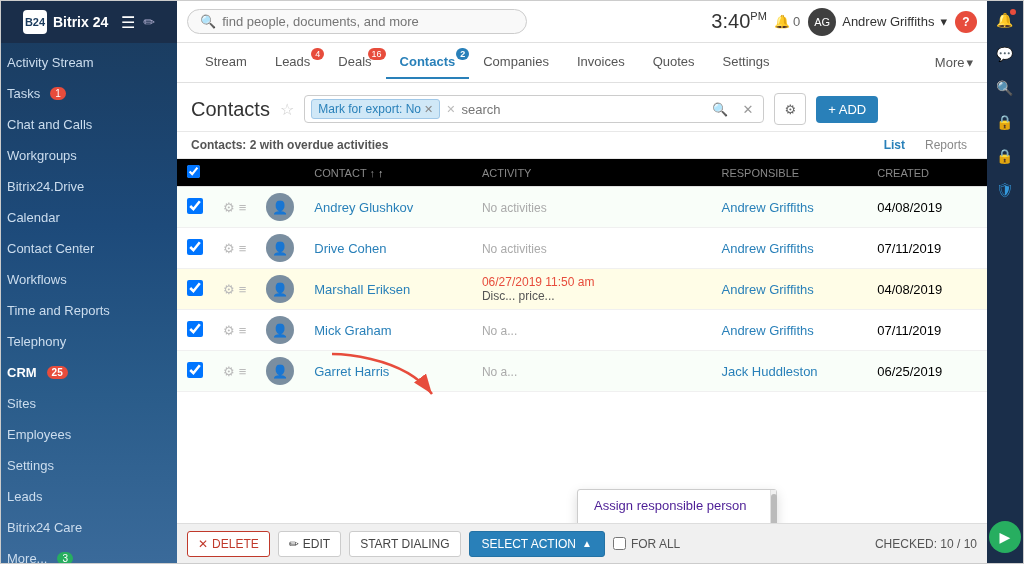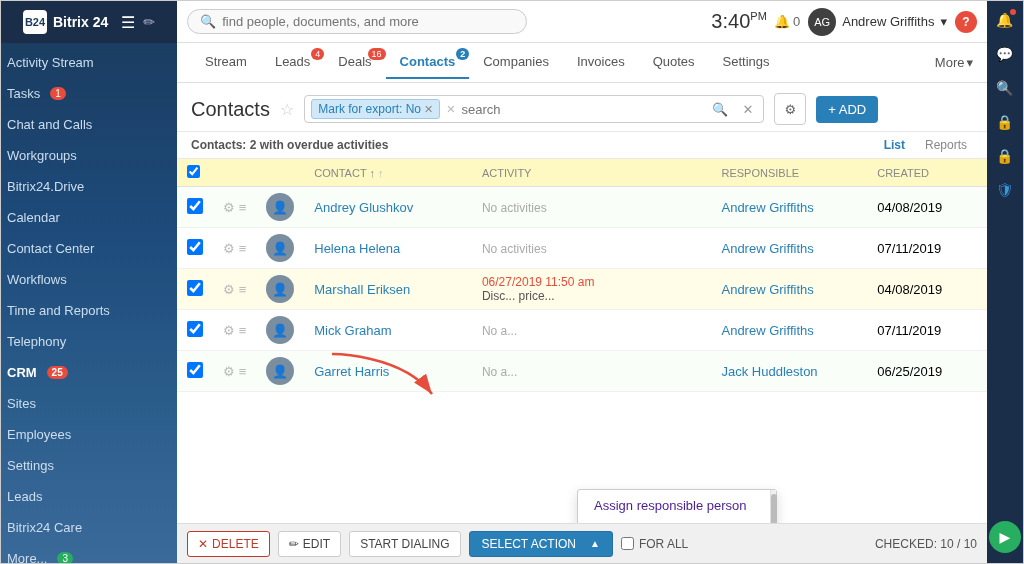--- a/index.html
+++ b/index.html
@@ -152,21 +152,21 @@
     }
     .contacts-count { font-size: 12px; color: #555; }
     .contacts-count span { font-weight: bold; }
     .view-toggle { display: flex; gap: 8px; align-items: center; }
     .view-btn { cursor: pointer; color: #888; font-size: 12px; padding: 2px 6px; }
     .view-btn.active { color: #2980b9; font-weight: bold; }
 
     
     .contacts-table-wrap { flex: 1; overflow-y: auto; background: #fff; position: relative; }
     .contacts-table { width: 100%; border-collapse: collapse; }
-    .contacts-table thead tr { background: #fef9c3; }
+    .contacts-table thead tr { background: #000000; }
     .contacts-table th {
       padding: 6px 10px; text-align: left; font-size: 11px; color: #888;
       text-transform: uppercase; border-bottom: 1px solid #e0e0e0; font-weight: normal;
     }
     .contacts-table th.sortable { cursor: pointer; }
     .contacts-table th.sortable::after { content: ' ↑'; color: #bbb; }
     .contacts-table td { padding: 6px 10px; border-bottom: 1px solid #f0f0f0; vertical-align: middle; }
     .contacts-table tbody tr:nth-child(odd) { background: #f9fef9; }
     .contacts-table tbody tr:nth-child(even) { background: #fff; }
 
@@ -199,21 +199,21 @@
     }
     .bottom-btn {
       border: 1px solid #ccc; background: #fff; padding: 5px 10px;
       border-radius: 3px; cursor: pointer; font-size: 12px; color: #444;
       display: flex; align-items: center; gap: 4px;
     }
     .bottom-btn.danger { color: #c0392b; border-color: #c0392b; }
     .select-action-btn {
       background: #2980b9; color: #fff; border: 1px solid #2472a4;
       padding: 5px 12px; border-radius: 3px; cursor: pointer; font-size: 12px;
-      display: flex; align-items: center; gap: 14px;
+      display: flex; align-items: center; gap: 6px;
     }
     .select-action-btn .caret { font-size: 10px; }
     .for-all-label { display: flex; align-items: center; gap: 5px; font-size: 12px; color: #555; cursor: pointer; }
     .checked-info { margin-left: auto; font-size: 12px; color: #555; }
 
     
     .dropdown-menu {
       position: absolute;
       background: #fff;
       border: 1px solid #ccc;
@@ -438,21 +438,21 @@
             <td><input type="checkbox" class="contact-checkbox" checked="" style=""></td>
             <td>
                 <div class="contact-row-actions">
                   <span class="row-icon">⚙</span>
                   <span class="row-icon">≡</span>
                 </div>
               </td>
             <td>
                 <div class="contact-avatar">👤</div>
               </td>
-            <td><a class="contact-name-link">Helena Helena</a></td>
+            <td><a class="contact-name-link">Drive Cohen</a></td>
             <td><span class="no-activities">No activities</span></td>
             <td><a class="responsible-link">Andrew Griffiths</a></td>
             <td><span>07/11/2019</span></td>
           </tr>
           <tr style="background:#fffde7;">
             <td><input type="checkbox" class="contact-checkbox" checked="" style=""></td>
             <td>
                 <div class="contact-row-actions">
                   <span class="row-icon">⚙</span>
                   <span class="row-icon">≡</span>

